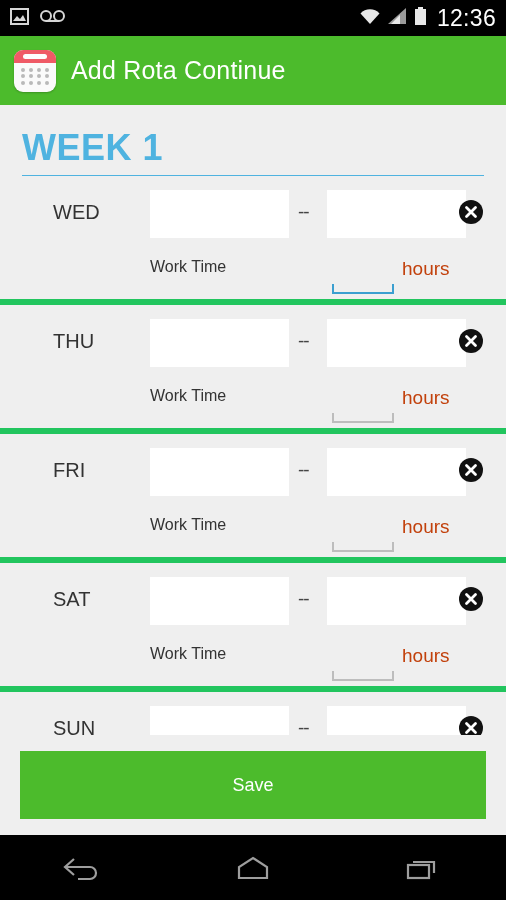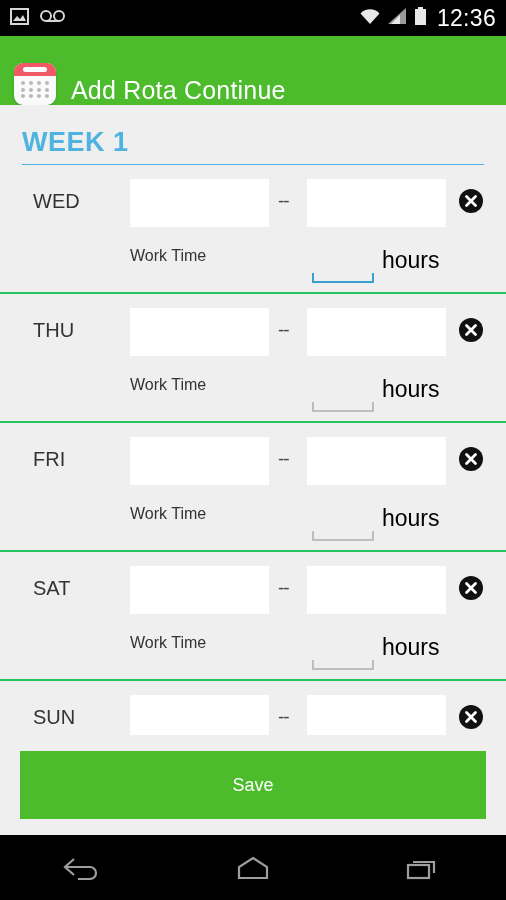--- a/index.html
+++ b/index.html
@@ -29,21 +29,21 @@
     color:#fff; font-size:23px; letter-spacing:0.3px;
     font-family:"Liberation Sans", sans-serif;
     margin-left:3px;
   }
 
   
   .appbar {
     position:absolute; top:36px; left:0;
     width:506px; height:69px;
     background:#4cbb2c;
-    display:flex; align-items:flex-end;
+    display:flex; align-items:center;
     padding-left:14px;
   }
   .appicon {
     width:42px; height:42px;
     border-radius:9px;
     background:#fafafa;
     overflow:hidden;
     box-shadow:0 1px 2px rgba(0,0,0,.22);
     flex:0 0 auto;
     position:relative;
@@ -81,35 +81,36 @@
     width:506px; height:730px;
     background:#efefef;
     overflow:hidden;
   }
 
   .week-header {
     padding:22px 14px 0 22px;
   }
   .week-title {
     color:#4fb3e0;
-    font-size:27px;
+    font-size:36px;
     font-weight:bold;
     letter-spacing:0.5px;
   }
   .week-rule {
     margin-top:6px;
     height:1px;
     background:#4fb3e0;
     margin-right:8px;
   }
 
   .day-row {
     position:relative;
     height:129px;
-    border-bottom:2px solid #22c55e;
+    border-bottom:6px solid #22c55e;
+    padding-left:20px;
   }
   .day-row:first-of-type { border-top:none; }
 
   .row-top {
     position:relative;
     height:72px;
     display:flex; align-items:center;
   }
   .day-label {
     position:absolute; left:33px; top:50%;
@@ -167,21 +168,21 @@
     height:10px;
     border-left:2px solid #bdbdbd;
     border-right:2px solid #bdbdbd;
     border-bottom:2px solid #bdbdbd;
   }
   .hours-wrap.focused .hours-underline {
     border-color:#3b9fd0;
   }
   .hours-unit {
     position:absolute; left:382px; top:10px;
-    font-size:23px; color:#000000;
+    font-size:19px; color:#c2410c;
   }
 
   
   .save-bar {
     position:absolute; left:0; bottom:0;
     width:506px; height:100px;
     background:#efefef;
     display:flex; align-items:center; justify-content:center;
   }
   .save-btn {

